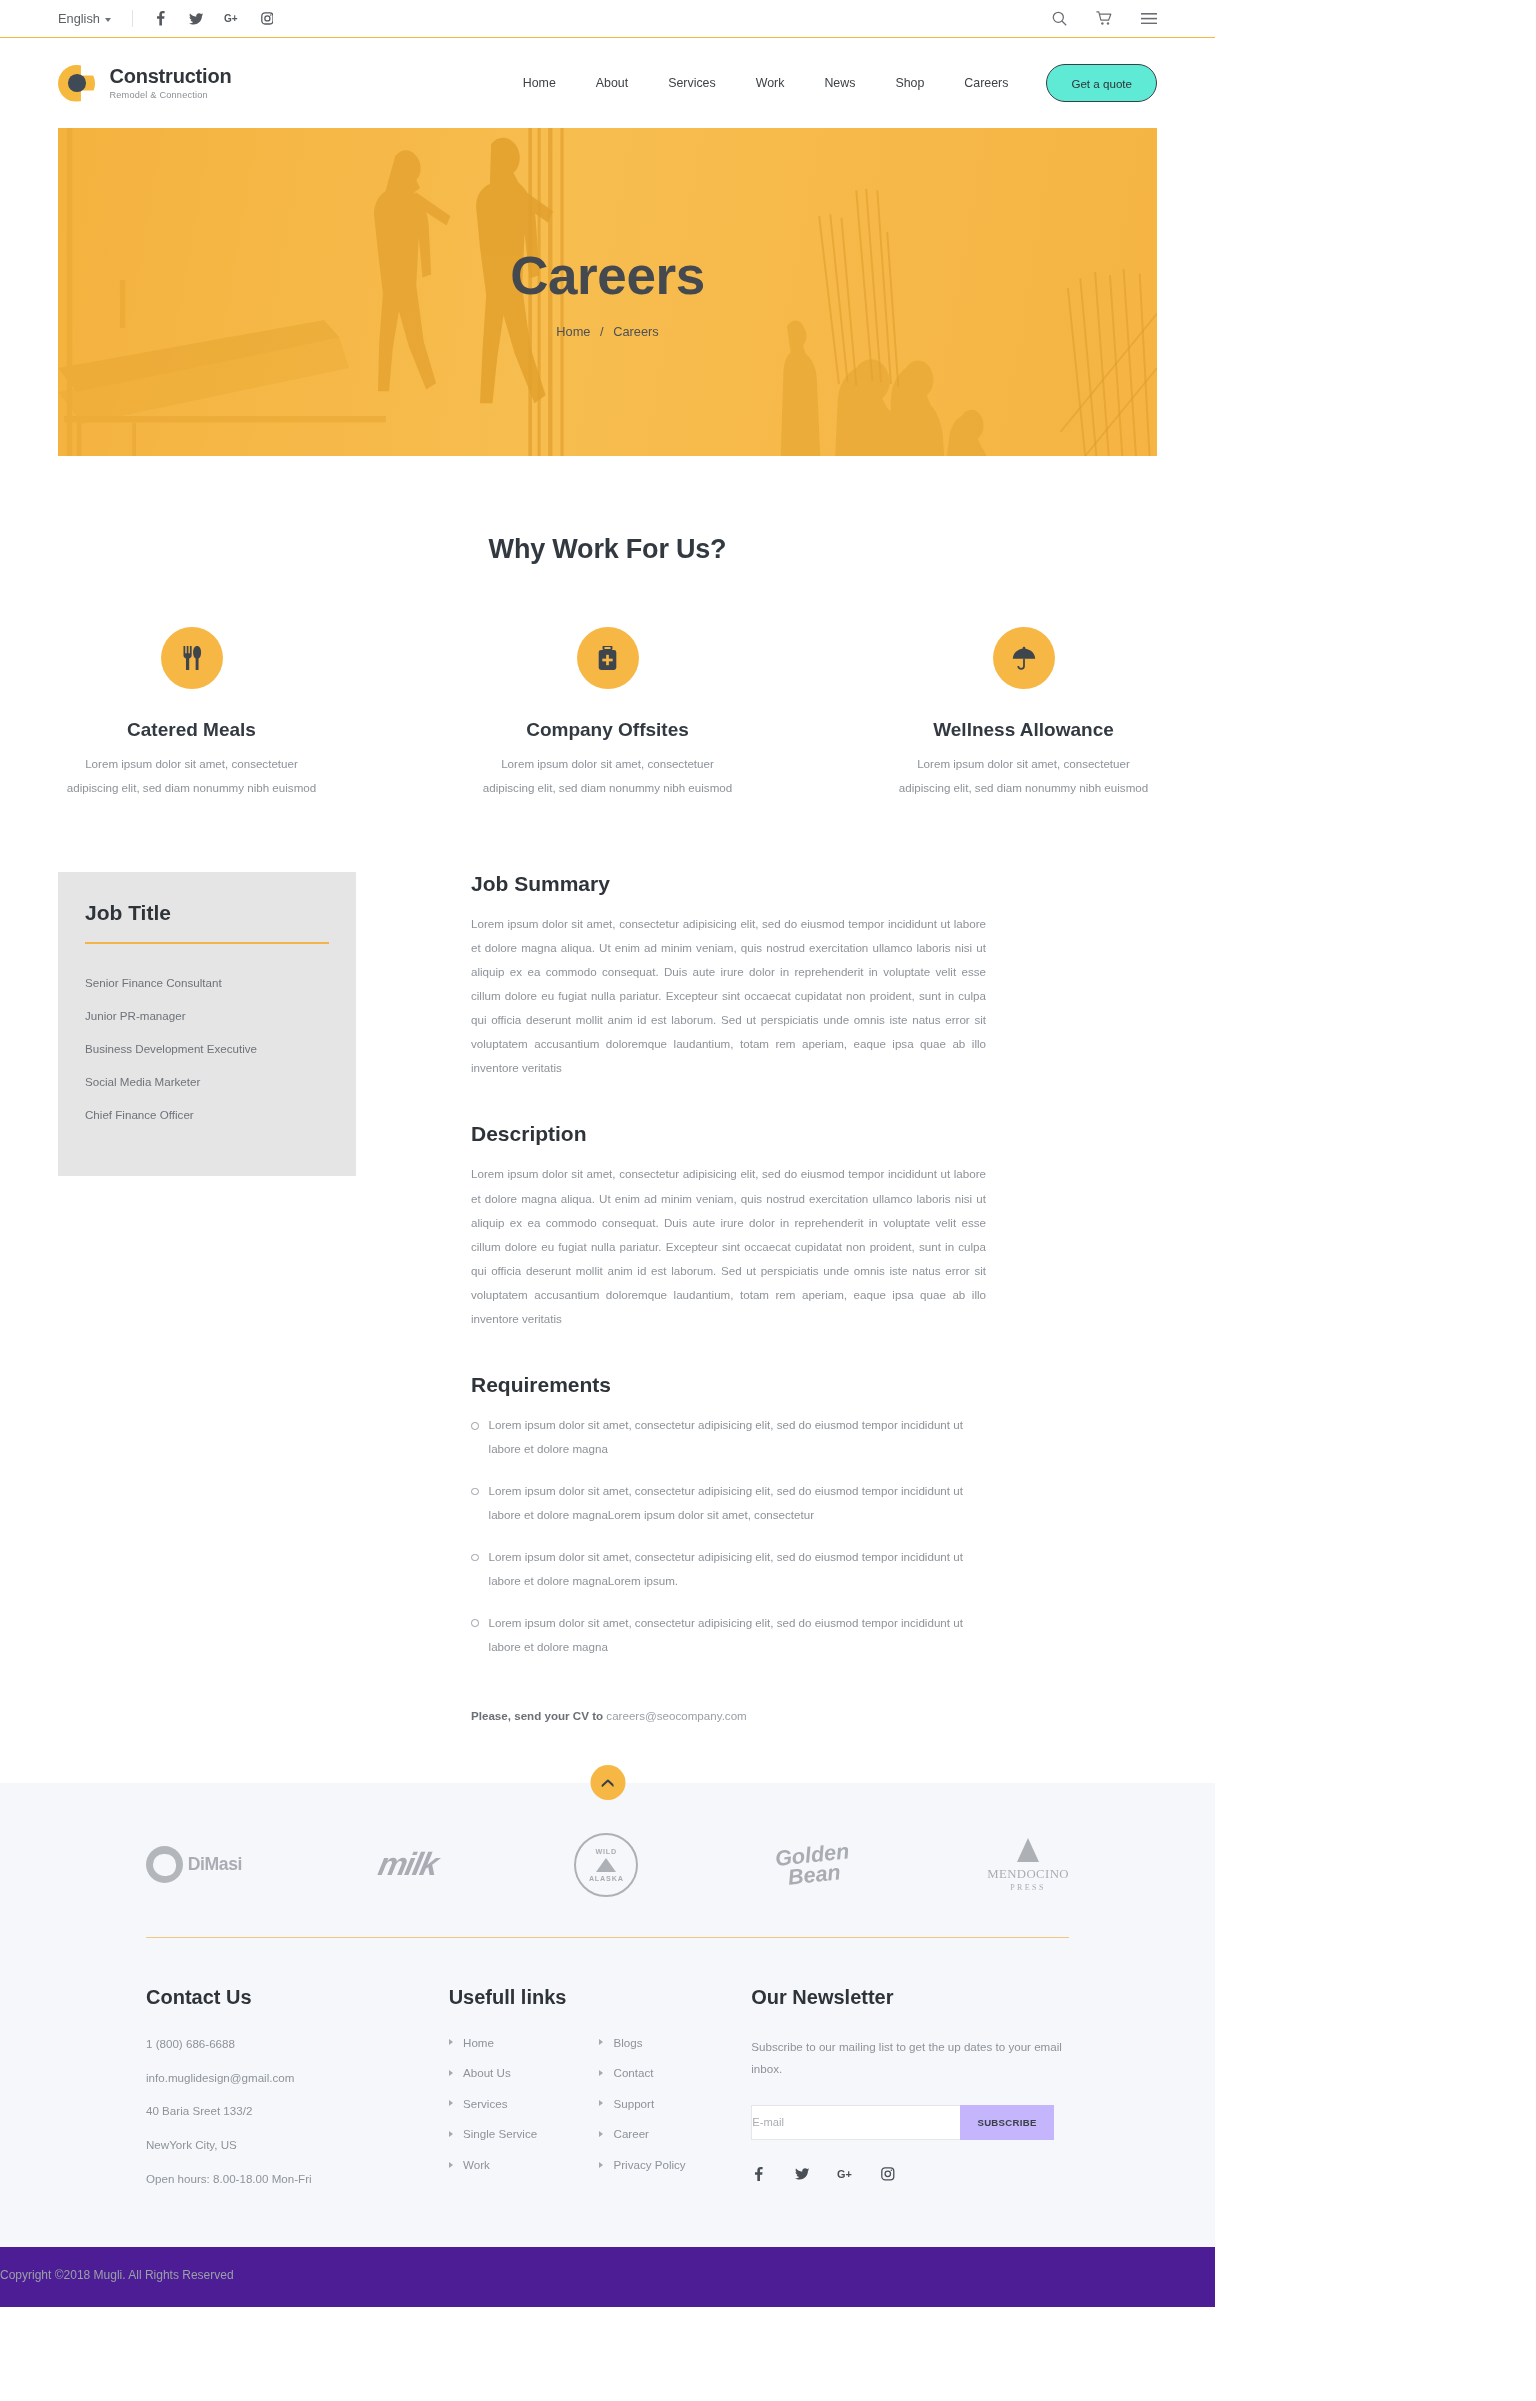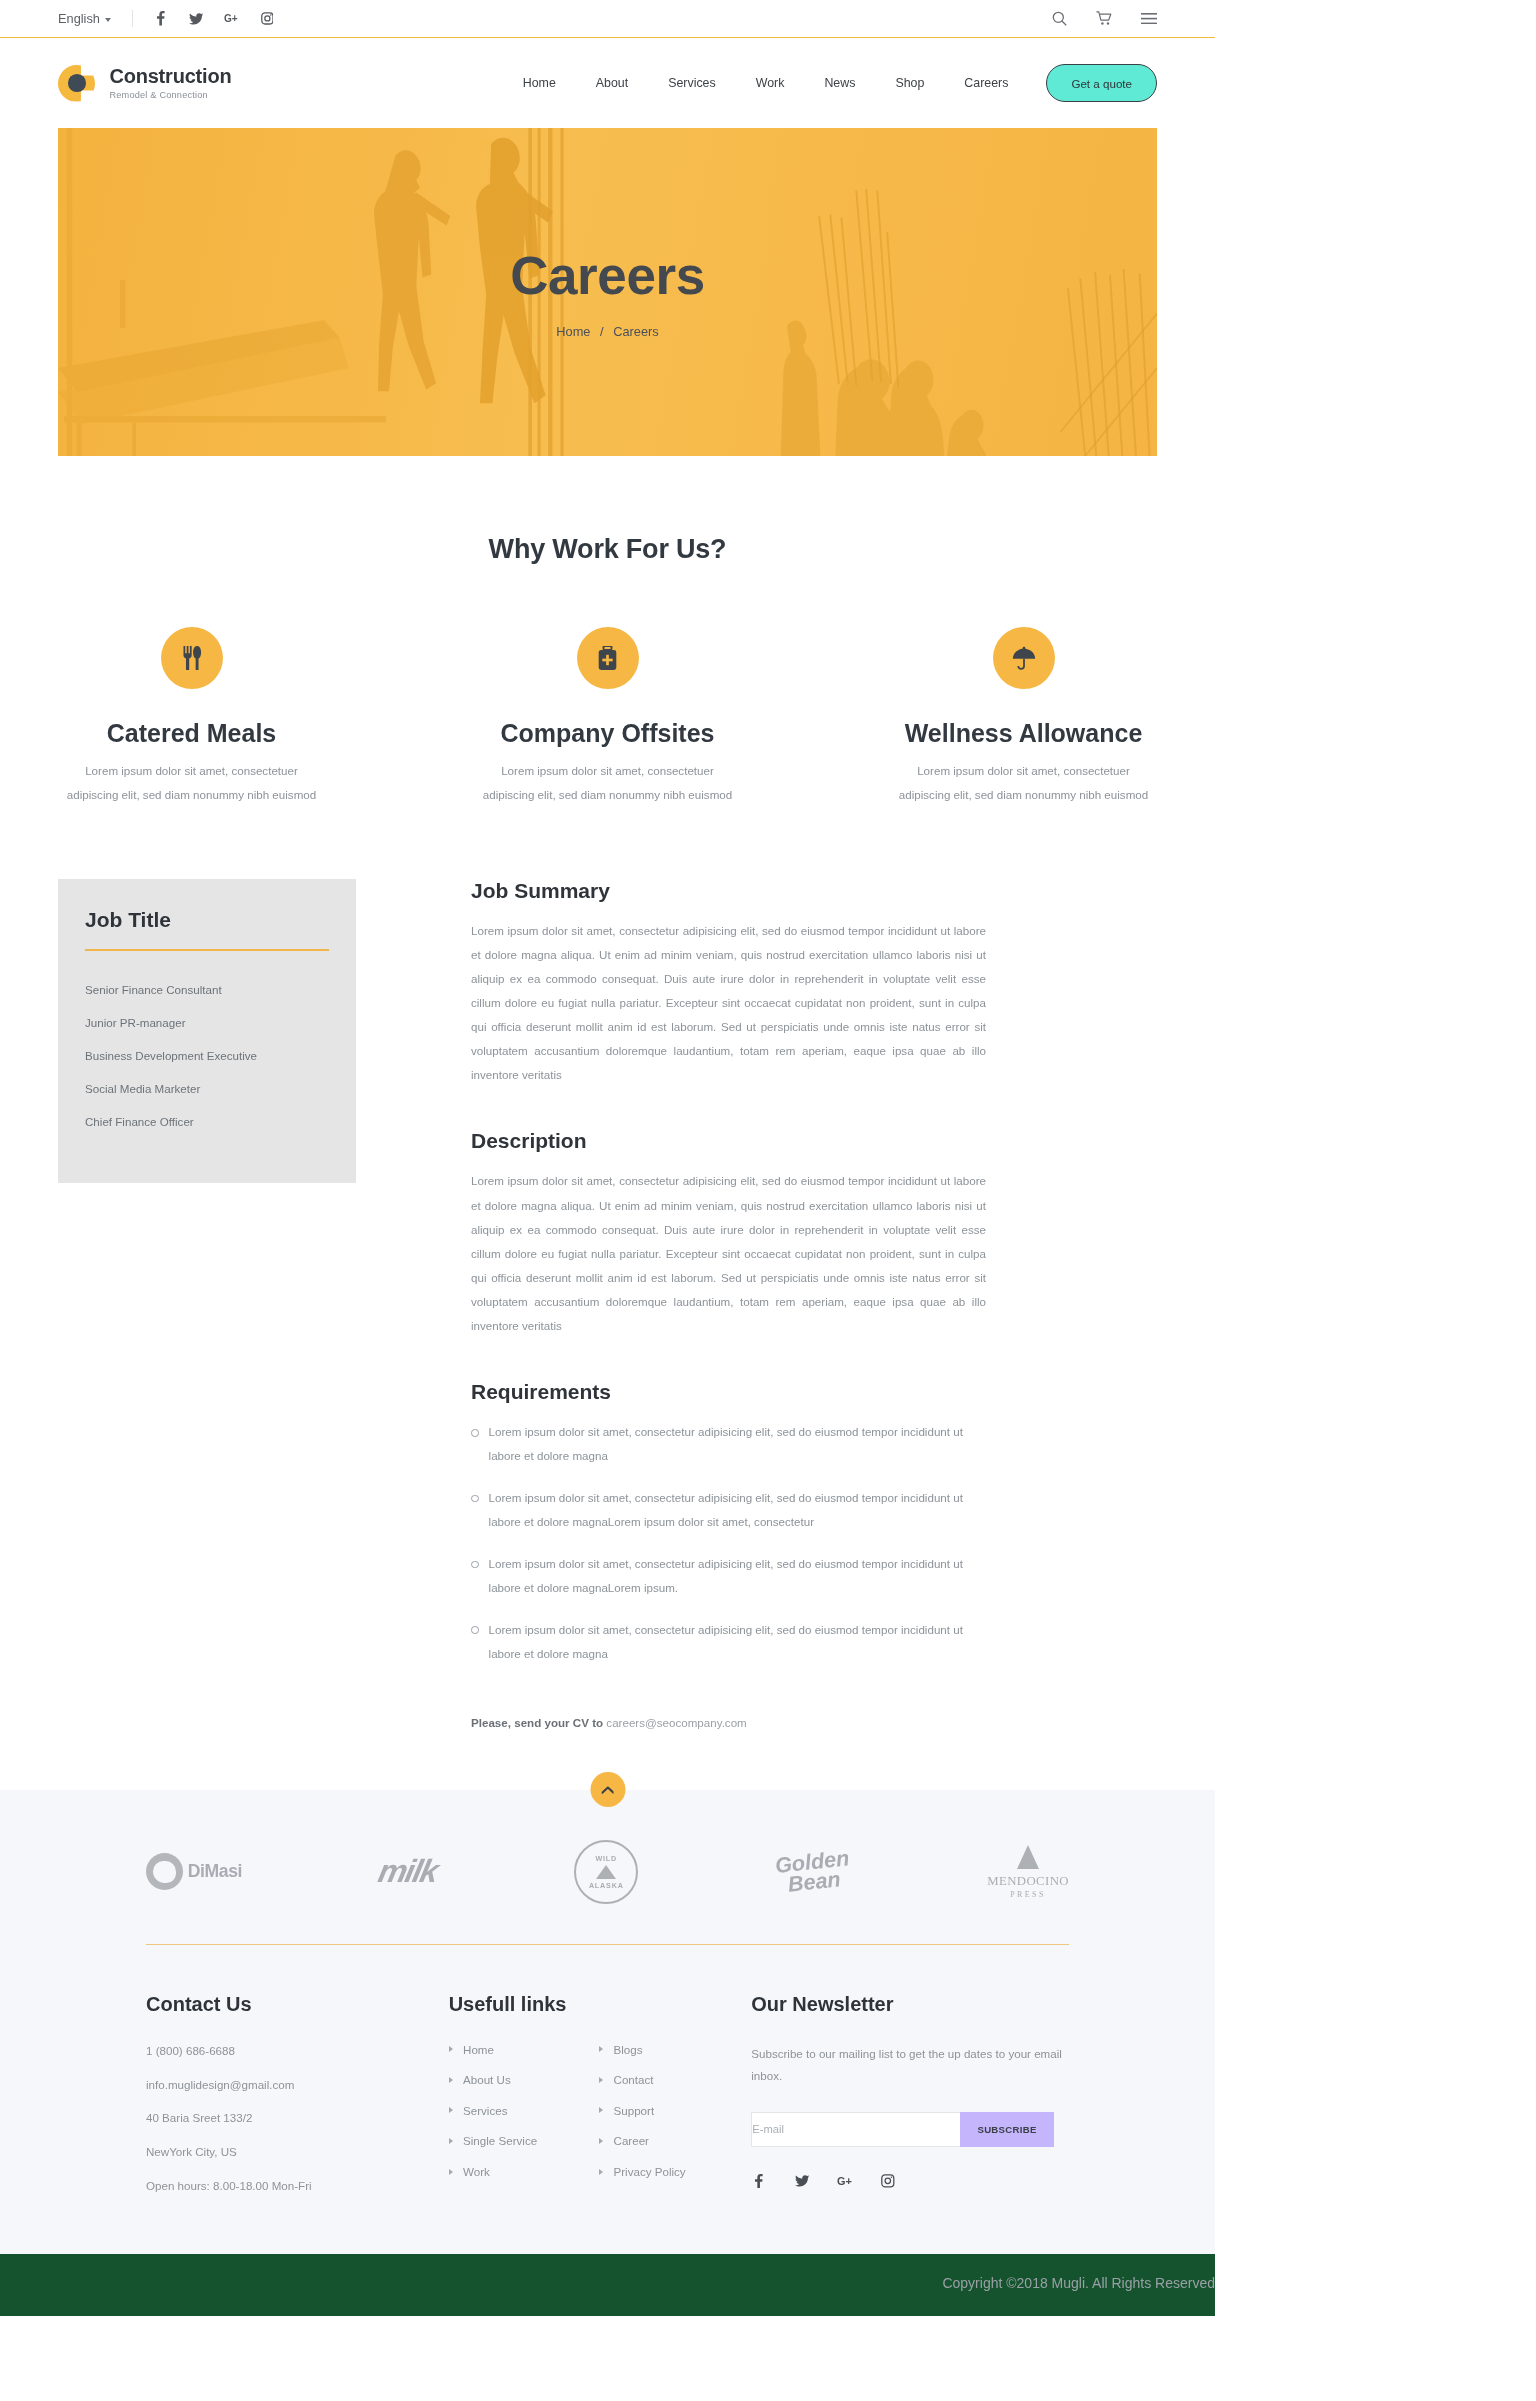--- a/index.html
+++ b/index.html
@@ -135,21 +135,21 @@
     margin-top: 62px;
   }
   .feat { width: 320px; }
   .feat-ico {
     width: 62px; height: 62px; border-radius: 50%;
     background: #f6b744;
     margin: 0 auto;
     display: flex; align-items: center; justify-content: center;
   }
   .feat-ico svg { fill: #3f454c; }
-  .feat-h { font-size: 25px; font-weight: bold; color: #333940; margin-top: 30px; }
+  .feat-h { font-size: 19px; font-weight: bold; color: #333940; margin-top: 30px; }
   .feat-p {
     font-size: 11.6px; color: #8d9399; line-height: 2.05;
     margin-top: 11.2px; padding: 0 32px;
   }
 
   
   .content {
     display: flex;
     padding: 0 58px;
     margin-top: 72px;
@@ -324,23 +324,23 @@
     font-family: "Liberation Sans", sans-serif;
   }
   .fsocial { display: flex; gap: 27px; margin-top: 25.6px; }
   .fsocial .sic {
     font-size: 13.6px; color: #4a4f55; cursor: pointer;
     display: inline-flex; align-items: center; justify-content: center;
     width: 16px; height: 17.6px;
   }
 
   .copyright {
-    background: #14532d;
-    text-align: right;
-    font-size: 14px;
+    background: #4c1d95;
+    text-align: left;
+    font-size: 12px;
     color: #9aa0a6;
     padding: 21px 0 25.6px 0;
   }
 </style>
 </head>
 <body>
 
 <div class="page">
 
   <div class="topbar">

